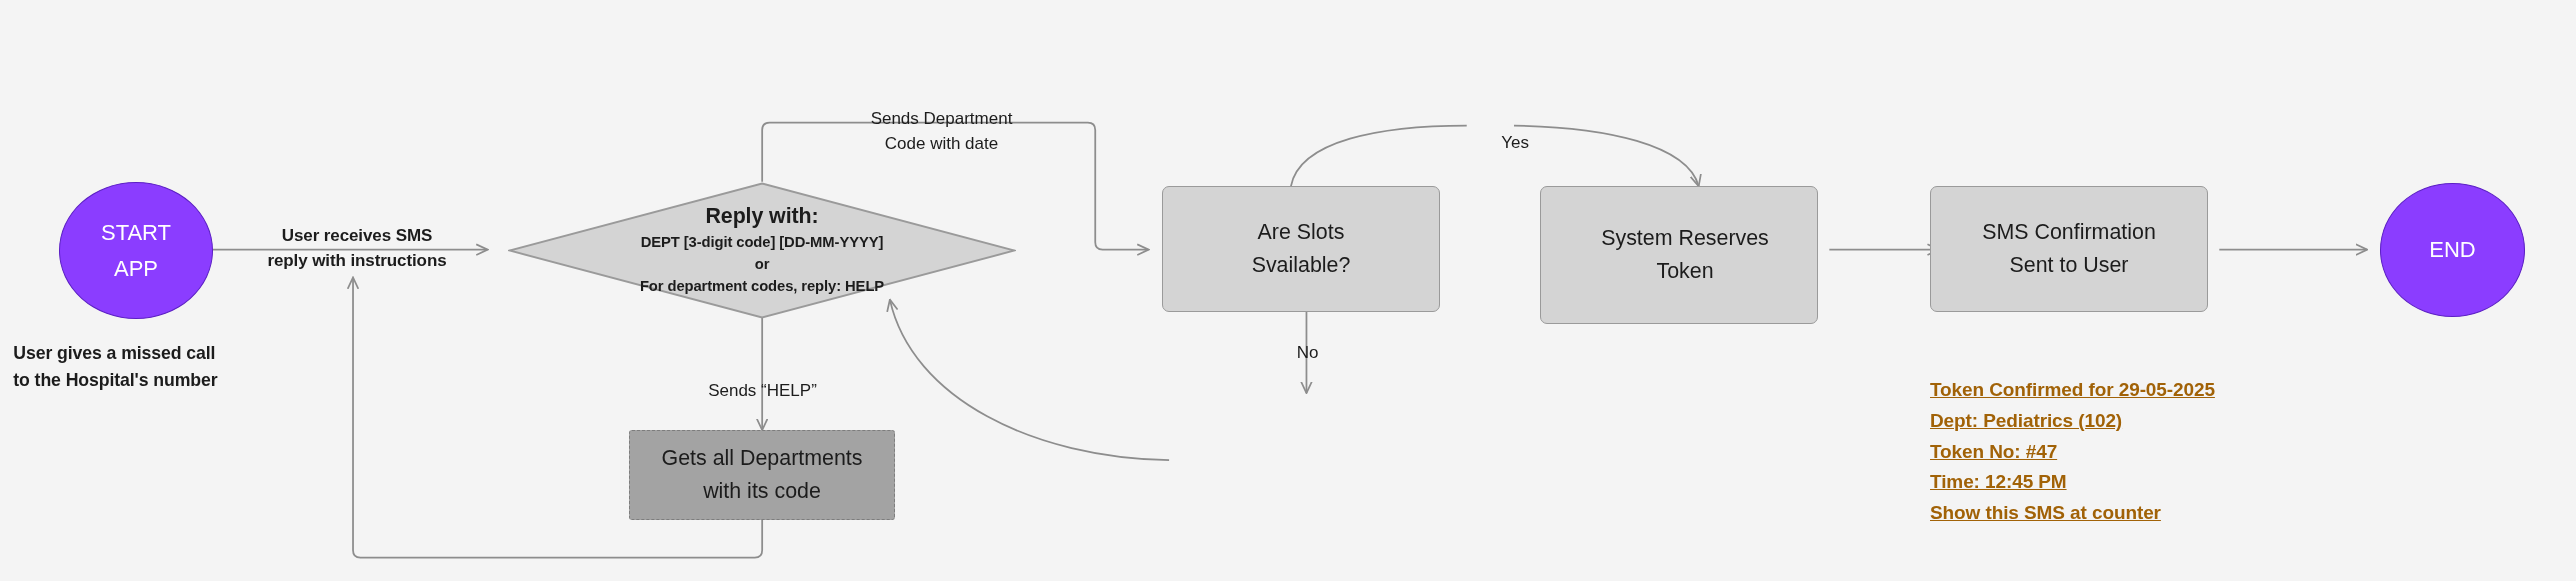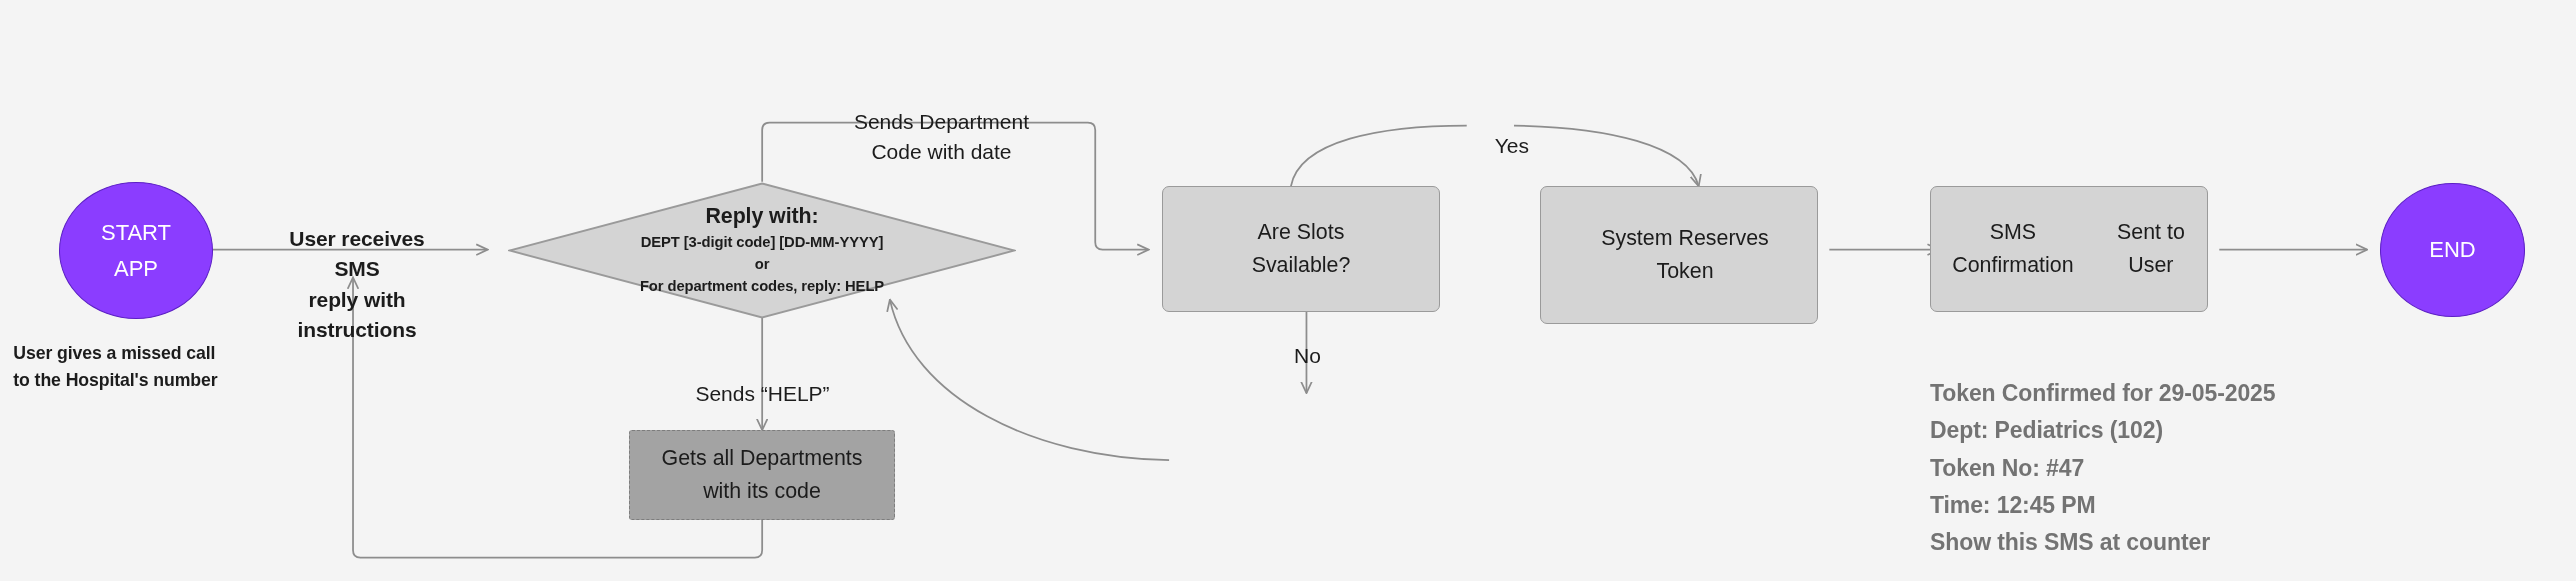--- a/index.html
+++ b/index.html
@@ -83,45 +83,46 @@
   }
   .diamond-line {
     font-size: 14.8px;
     font-weight: 600;
     letter-spacing: -0.1px;
     line-height: 1.5;
   }
   .edge-label {
     position: absolute;
     color: #1c1c1c;
-    font-size: 21px;
+    font-size: 17px;
     line-height: 1.45;
     text-align: center;
     white-space: pre-line;
   }
   .edge-label.bold {
     font-weight: 700;
     letter-spacing: -0.1px;
   }
   .caption {
     position: absolute;
     color: #1c1c1c;
     font-size: 17.7px;
     font-weight: 700;
     line-height: 1.55;
     white-space: pre-line;
     letter-spacing: -0.1px;
   }
   .note-block {
     position: absolute;
-    color: #737373;
-    font-size: 23px;
+    color: #a16207;
+    font-size: 19px;
     font-weight: 700;
     line-height: 1.62;
     letter-spacing: -0.1px;
+    text-decoration: underline;
   }
   .note-line { display: block; }
   .nl { display: block; }
 </style>
 </head>
 <body>
 
 <div id="canvas">
 
   <svg class="edges" viewBox="0 0 3488 788">
@@ -182,21 +183,21 @@
     <span class="nl">Are Slots</span>
     <span class="nl">Svailable?</span>
   </div>
 
 
   <div class="node proc" style="left:1540px; top:186px; width:278px; height:138px; flex-direction:column;padding-left:12px;">
     <span class="nl">System Reserves</span>
     <span class="nl">Token</span>
   </div>
 
-  <div class="node proc" style="left:1930px; top:186px; width:278px; height:126px; ">
+  <div class="node proc" style="left:1930px; top:186px; width:278px; height:126px; flex-direction:column;">
     <span class="nl">SMS Confirmation</span>
     <span class="nl">Sent to User</span>
   </div>
 
   <div class="node terminal" style="left:2380px; top:183px; width:145px; height:134px;">
     <span>END</span>
   </div>
 
   <div class="edge-label bold" style="left:264px; top:224px; width:186px;">User receives SMS
 reply with instructions</div>

